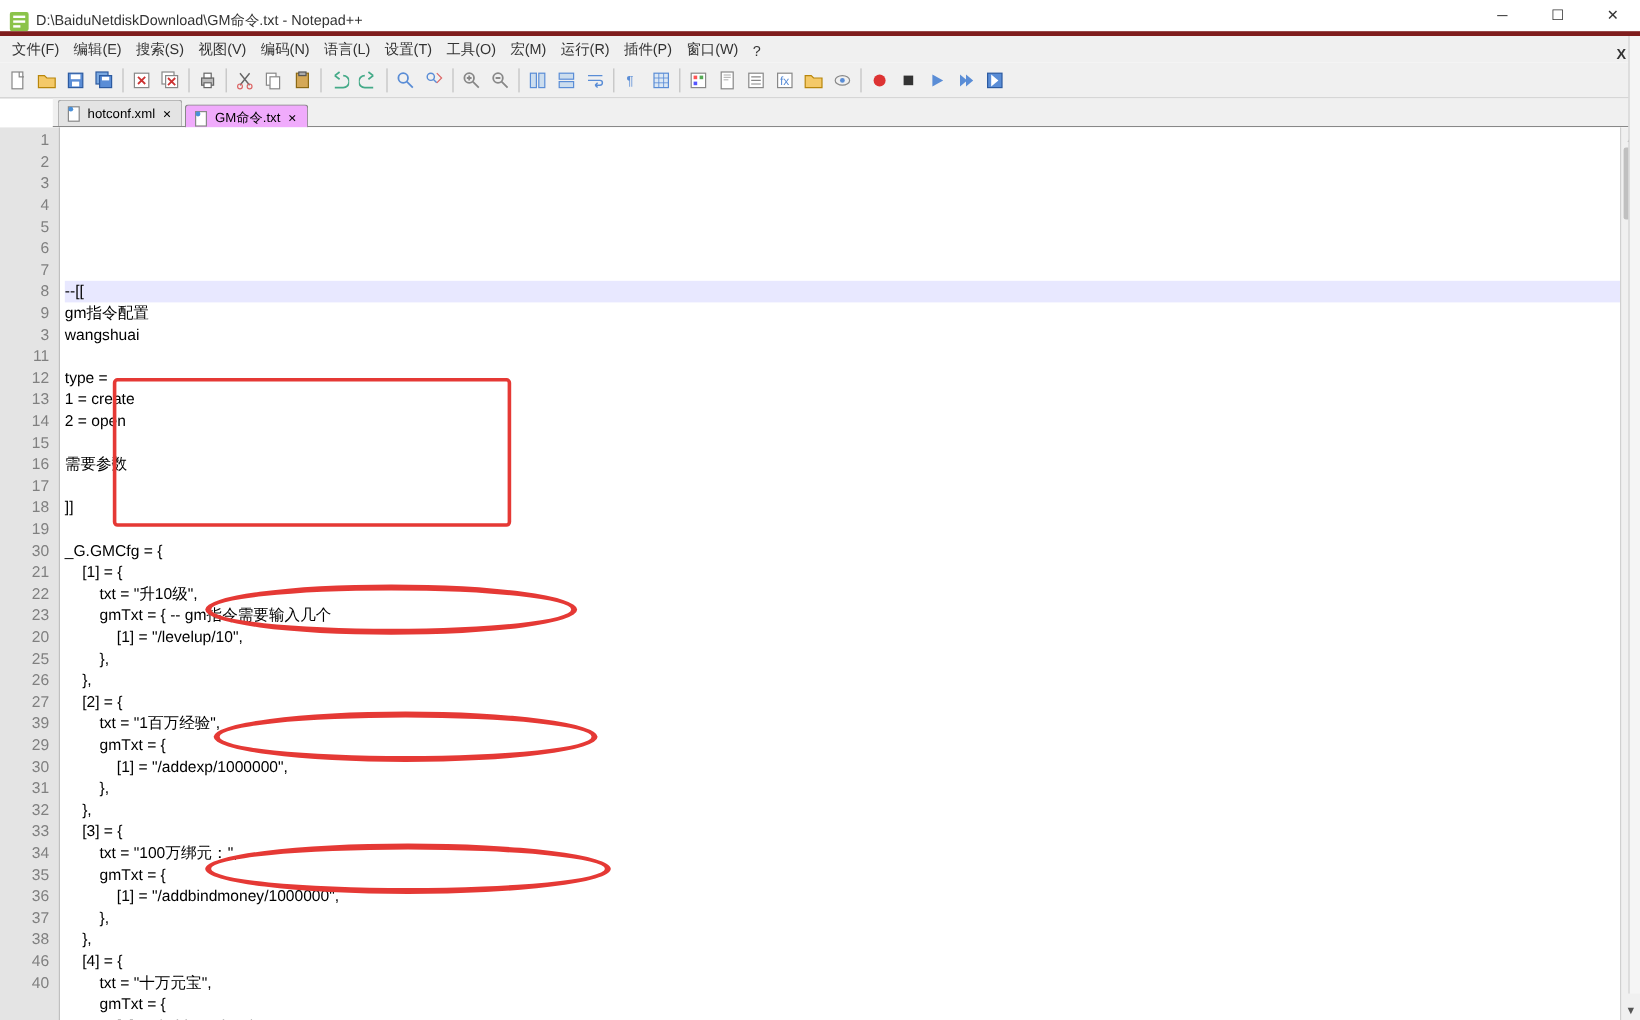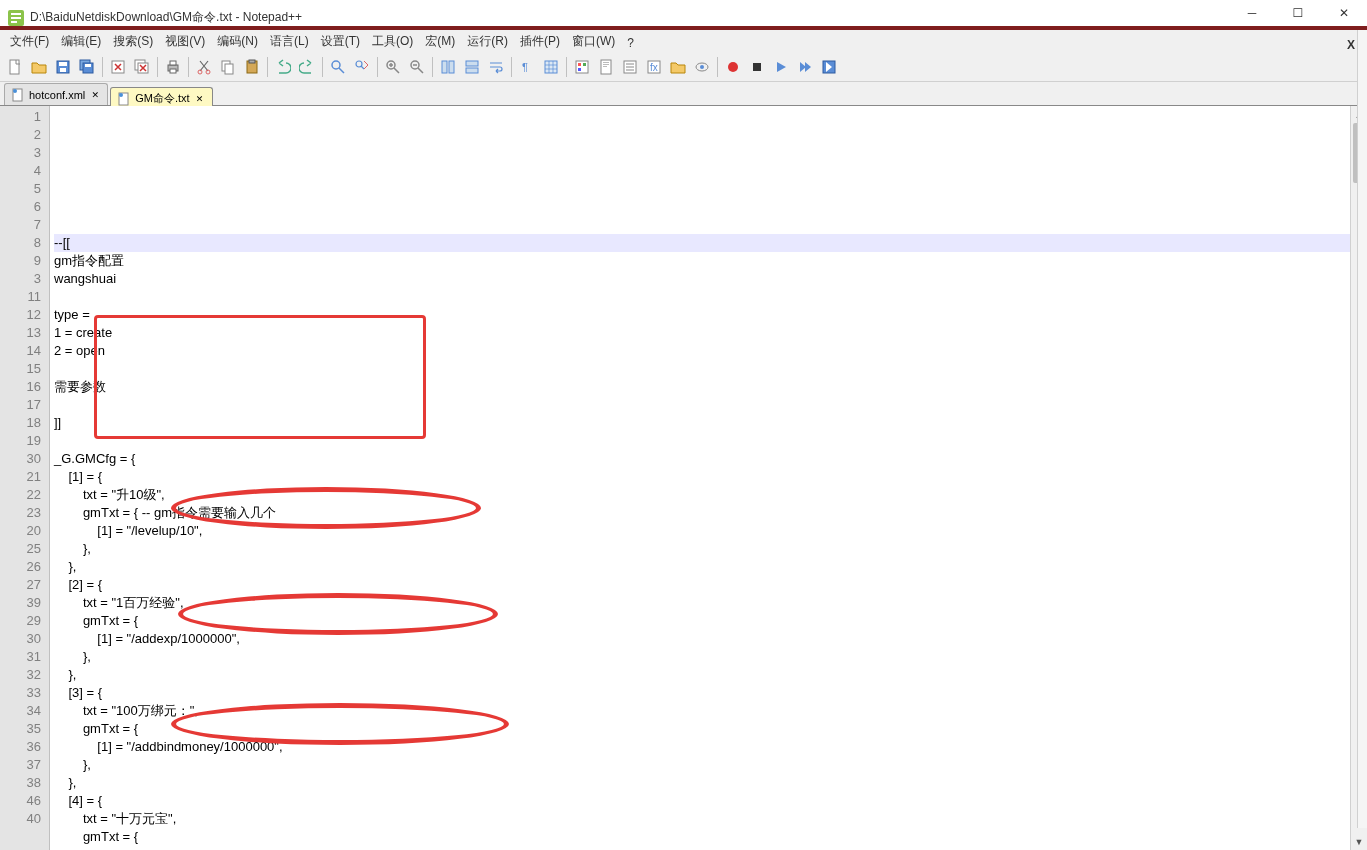--- a/index.html
+++ b/index.html
@@ -17,23 +17,23 @@
 .menu-item { padding: 2px 6px; color: #333; cursor: pointer; }
 .menu-spacer { flex: 1; }
 .menu-x { padding: 0 8px; color: #333; cursor: pointer; font-weight: bold; }
 
 
 .toolbar { height: 30px; background: #f0f0f0; display: flex; align-items: center; padding: 0 4px; gap: 2px; border-bottom: 1px solid #d0d0d0; }
 .tb-btn { width: 22px; height: 22px; display: flex; align-items: center; justify-content: center; cursor: pointer; border-radius: 2px; }
 .tb-sep { width: 1px; height: 20px; background: #c0c0c0; margin: 0 2px; }
 
 
-.tab-bar { height: 24px; background: #f0f0f0; display: flex; align-items: flex-end; padding: 0 4px; border-bottom: 1px solid #888; }
+.tab-bar { height: 24px; background: #f0f0f0; display: flex; align-items: flex-end; padding: 0 4px; border-bottom: 1px solid #888; margin-left: 44px; }
 .tab { height: 22px; padding: 0 6px; background: #e4e4e4; border: 1px solid #aaa; border-bottom: none; display: flex; align-items: center; gap: 4px; margin-right: 2px; cursor: pointer; font-size: 11px; font-family: "SimSun", monospace; border-radius: 3px 3px 0 0; }
-.tab.active { background: #fef9c3; border-color: #888; position: relative; top: 4px; }
+.tab.active { background: #f0abfc; border-color: #888; position: relative; top: 4px; }
 .tab .tab-icon { width: 14px; height: 14px; }
 .tab .tab-close { width: 12px; height: 12px; display: flex; align-items: center; justify-content: center; font-size: 9px; border: 1px solid transparent; }
 
 
 .editor { position: relative; height: 744px; background: #fff; display: flex; overflow: hidden; }
 .gutter { width: 50px; background: #e4e4e4; text-align: right; padding: 2px 8px 2px 0; font-family: Consolas, monospace; font-size: 13px; color: #808080; border-right: 1px solid #c0c0c0; line-height: 18px; }
 .code { flex: 1; padding: 2px 0 2px 4px; font-family: Consolas, "SimSun", monospace; font-size: 13px; line-height: 18px; white-space: pre; color: #000; position: relative; }
 .code .line { height: 18px; }
 .code .cursor-line { background: #e8e8ff; }
 .scrollbar-v { width: 17px; background: #f0f0f0; border-left: 1px solid #d0d0d0; position: relative; }

